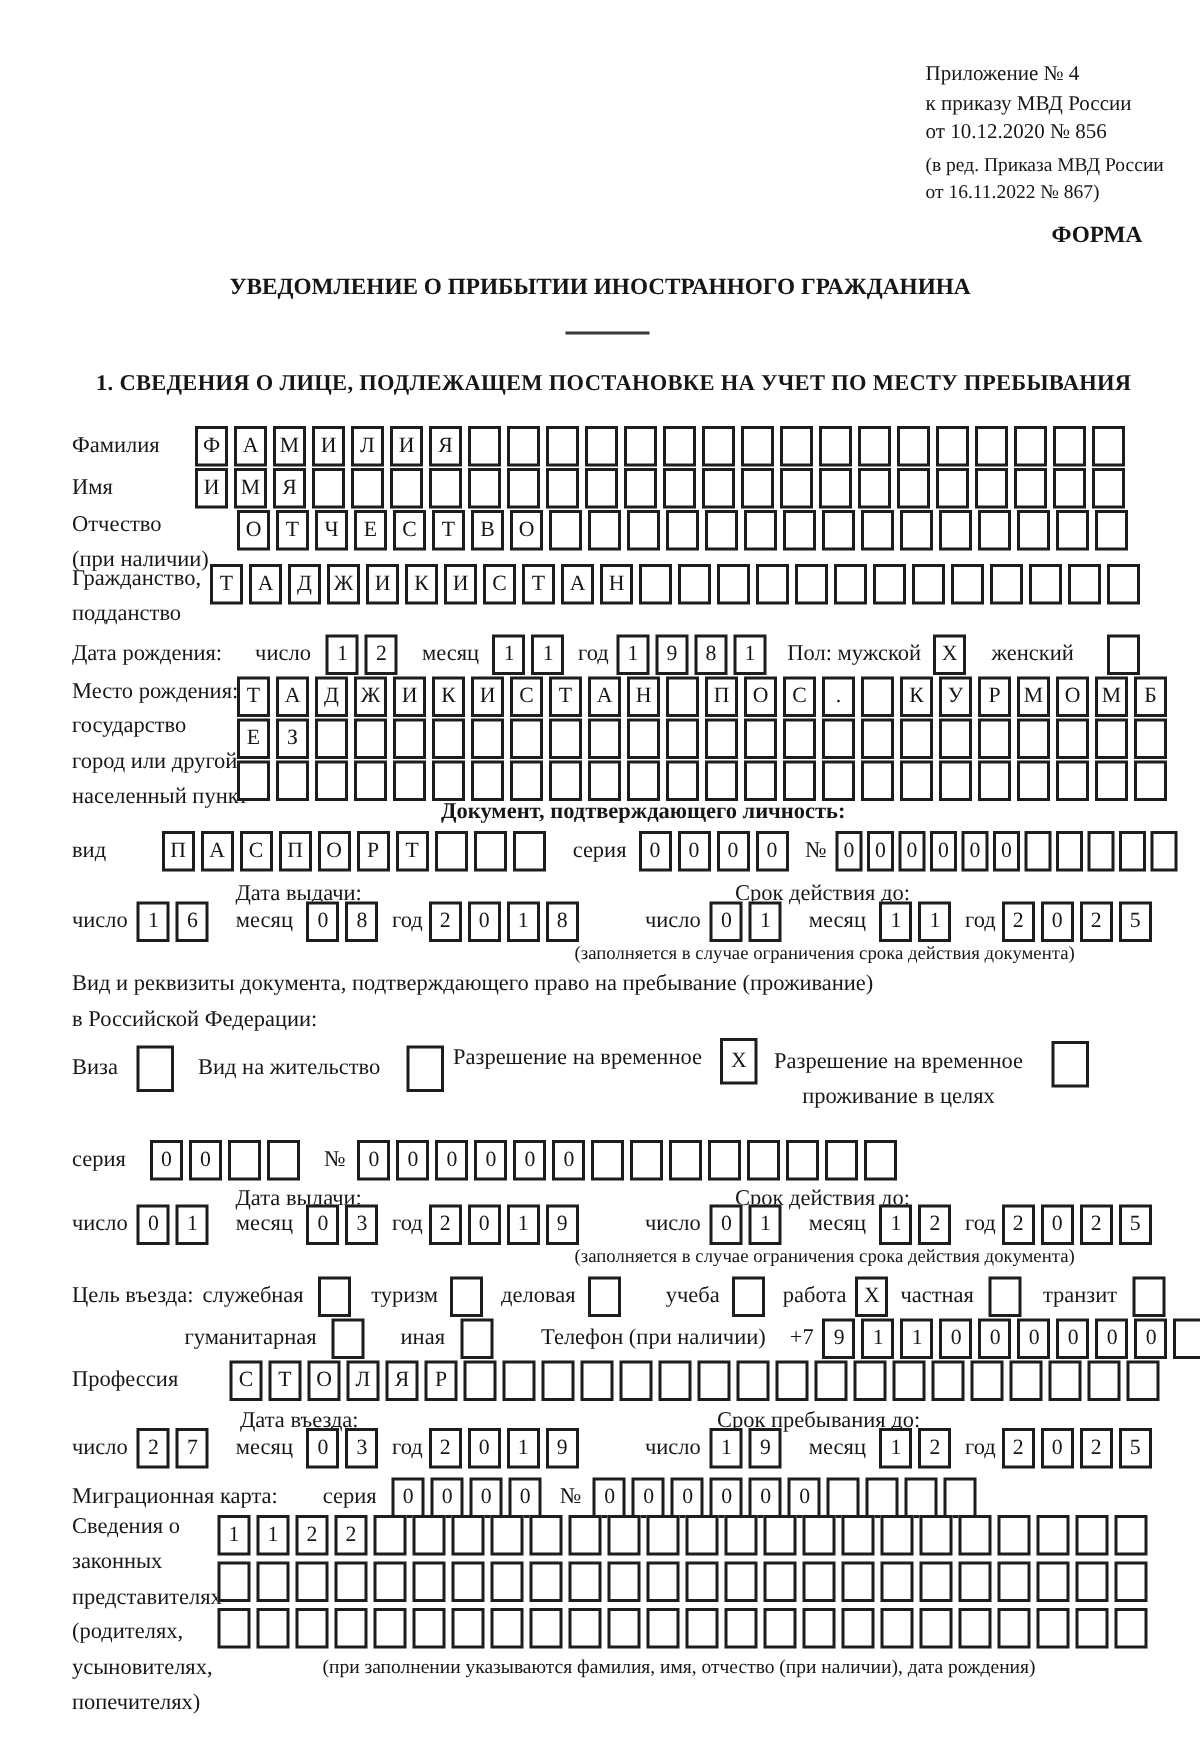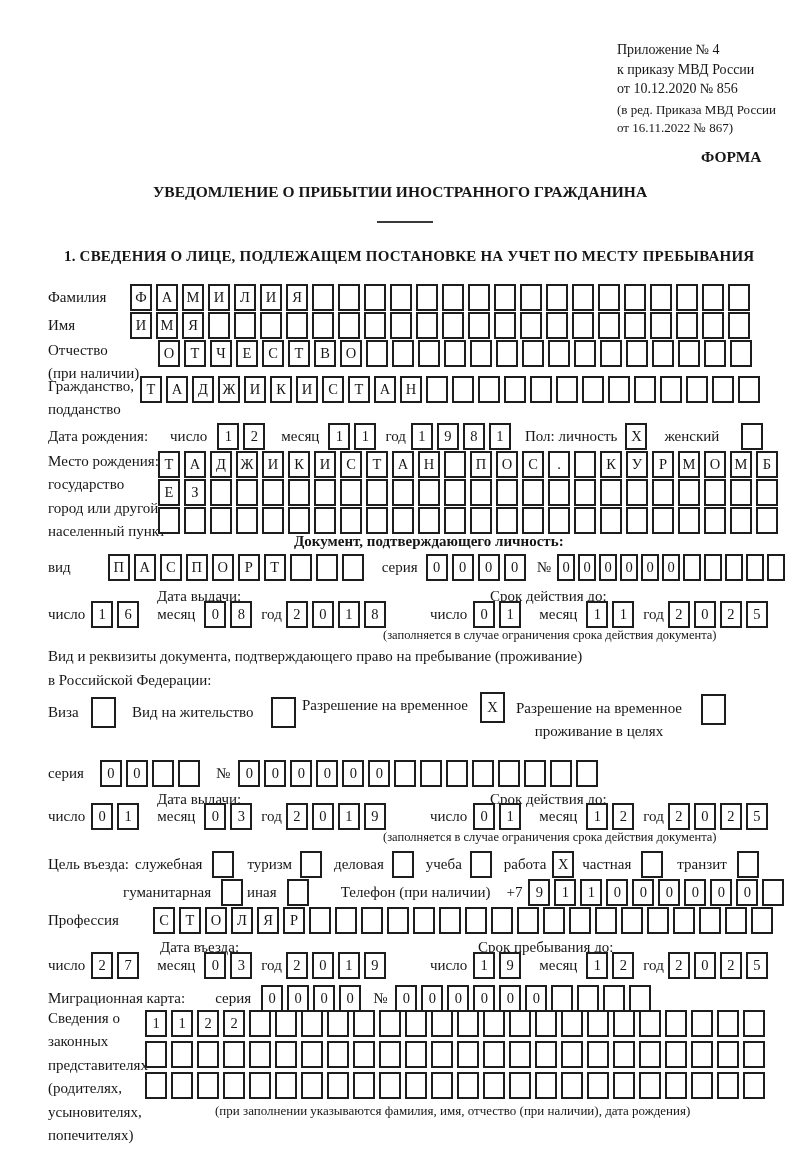--- a/index.html
+++ b/index.html
@@ -177,21 +177,21 @@
       <span class="cell">1</span>
       <span class="cell">1</span>
     </span>
   <span style="margin-left:5px">год</span>
   <span class="cells" style="margin-left:5px">
       <span class="cell">1</span>
       <span class="cell">9</span>
       <span class="cell">8</span>
       <span class="cell">1</span>
     </span>
-  <span style="margin-left:10px">Пол: личность</span>
+  <span style="margin-left:10px">Пол: мужской</span>
   <span class="cells" style="margin-left:8px">
       <span class="cell">X</span>
     </span>
   <span style="margin-left:13px">женский</span>
   <span class="cells" style="margin-left:22px">
       <span class="cell"></span>
     </span>
 </div>
 
 <div class="abs lh" style="left:48px;top:450px">
@@ -465,21 +465,21 @@
       <span class="cell"></span>
     </span>
   <span style="margin-left:9px">туризм</span>
   <span class="cells" style="margin-left:8px">
       <span class="cell"></span>
     </span>
   <span style="margin-left:8px">деловая</span>
   <span class="cells" style="margin-left:8px">
       <span class="cell"></span>
     </span>
-  <span style="margin-left:8px">учеба</span>
+  <span style="margin-left:26px">учеба</span>
   <span class="cells" style="margin-left:8px">
       <span class="cell"></span>
     </span>
   <span style="margin-left:8px">работа</span>
   <span class="cells" style="margin-left:6px">
       <span class="cell">X</span>
     </span>
   <span style="margin-left:4px">частная</span>
   <span class="cells" style="margin-left:10px">
       <span class="cell"></span>
@@ -488,21 +488,21 @@
   <span class="cells" style="margin-left:10px">
       <span class="cell"></span>
     </span>
 </div>
 
 <div class="row" style="left:123px;top:879px">
   <span>гуманитарная</span>
   <span class="cells" style="margin-left:10px">
       <span class="cell"></span>
     </span>
-  <span style="">иная</span>
+  <span style="margin-left:20px">иная</span>
   <span class="cells" style="margin-left:10px">
       <span class="cell"></span>
     </span>
   <span style="margin-left:28px">Телефон (при наличии)</span>
   <span style="margin-left:16px">+7</span>
   <span class="cells" style="margin-left:6px">
       <span class="cell">9</span>
       <span class="cell">1</span>
       <span class="cell">1</span>
       <span class="cell">0</span>

